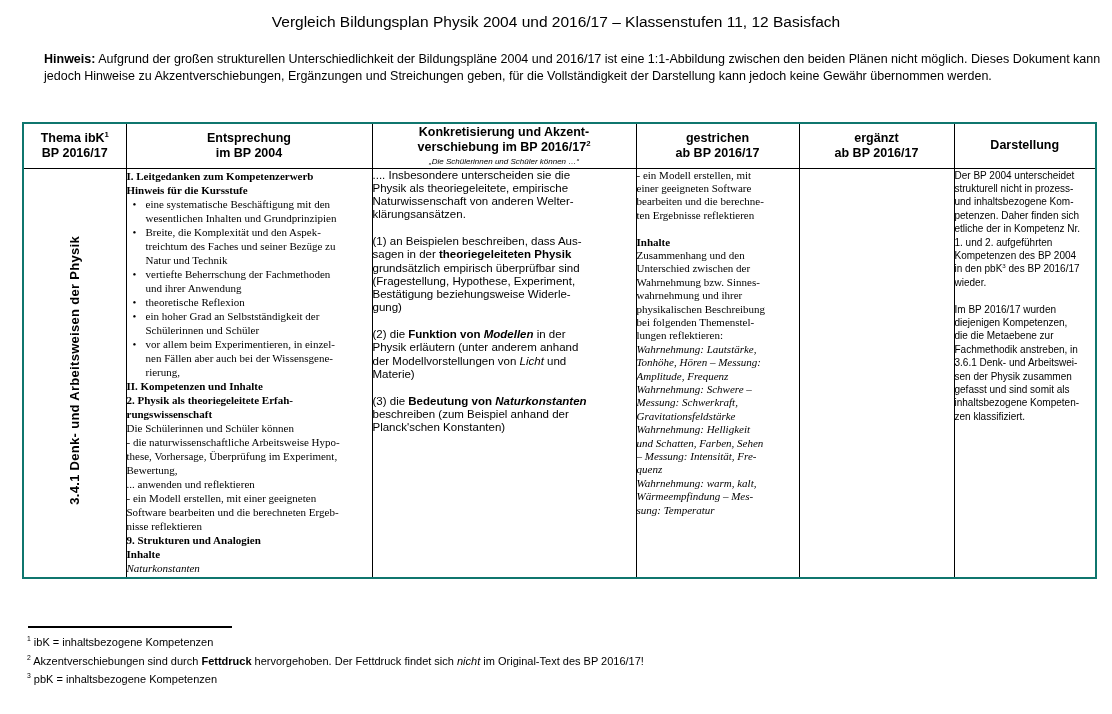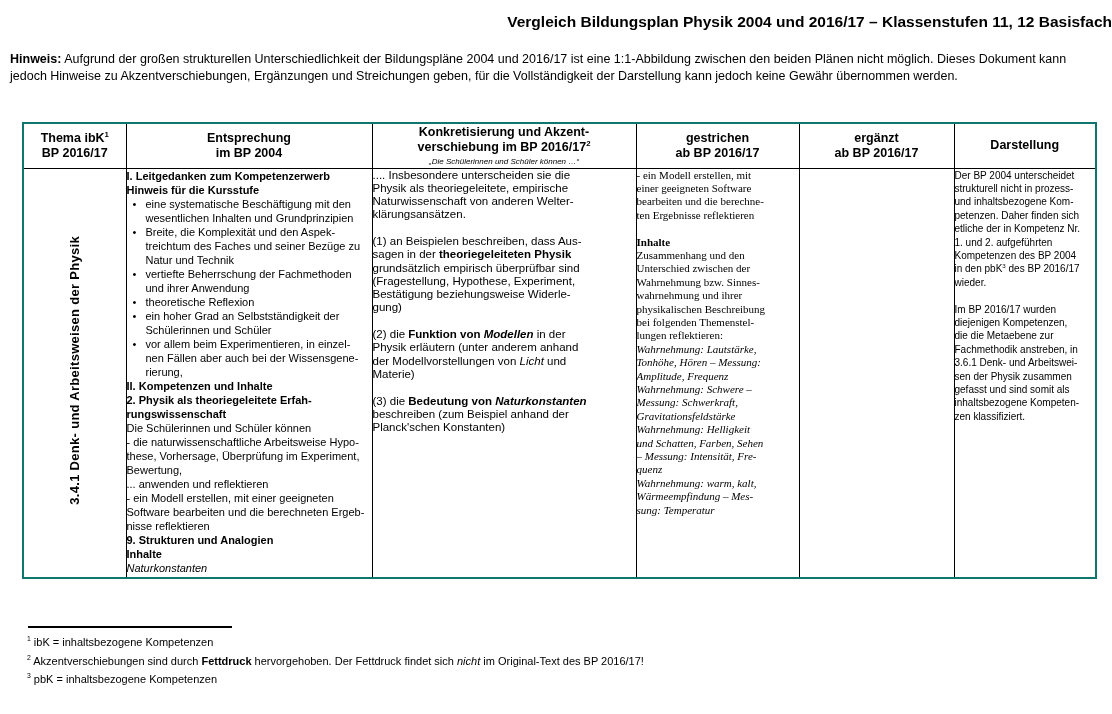--- a/index.html
+++ b/index.html
@@ -2,24 +2,24 @@
 <html lang="de"><head>
 <meta charset="utf-8">
 <style>
   html,body { margin:0; padding:0; background:#888; }
   .page {
     position:relative; width:1112px; height:714px; background:#ffffff;
     font-family:"Liberation Sans", sans-serif; color:#000; overflow:hidden;
   }
   .title {
     position:absolute; top:13px; left:0; width:100%;
-    text-align:right; font-size:15.5px; font-weight:bold; margin:0;
+    text-align:center; font-size:15.5px; font-weight:normal; margin:0;
   }
   .note {
-    position:absolute; top:51px; left:10px; width:1062px;
+    position:absolute; top:51px; left:44px; width:1062px;
     font-size:12.5px; line-height:17.2px; margin:0;
   }
   table.cmp {
     position:absolute; left:22px; top:122px; width:1073px;
     border-collapse:collapse; table-layout:fixed;
     border:2px solid #0f766e;
   }
   table.cmp th, table.cmp td {
     border:1.5px solid #000; padding:0; box-sizing:border-box; overflow:hidden;
   }
@@ -28,21 +28,21 @@
   th { font-size:12.5px; font-weight:bold; line-height:15px; text-align:center; vertical-align:middle; }
   .h-sub { font-size:8px; font-weight:normal; font-style:italic; line-height:9px; margin-top:2px;text-align:center; }
   sup { font-size:0.62em; line-height:0; }
   td { vertical-align:top; }
   .c1 { text-align:center; vertical-align:middle; }
   .rot {
     display:inline-block; writing-mode:vertical-rl; transform:rotate(180deg);
     font-weight:bold; font-size:13px; letter-spacing:0.3px; white-space:nowrap;
   }
   .c2 {
-    font-family:Liberation Sans, sans-serif; font-size:11px; line-height:14px;
+    font-family:Liberation Serif, serif; font-size:11px; line-height:14px;
     padding:3px 2px 2px 13px; white-space:nowrap;margin-top:45px;
   }
   .c2 .li { position:relative; padding-left:19px; }
   .c2 .blt { position:absolute; left:6px; }
   .c3 {
     font-size:11.5px; line-height:13.3px; padding:54px 2px 2px 7px; white-space:nowrap;
   }
   .c4 {
     font-family:"Liberation Serif", serif; font-size:11px; line-height:13.4px;
     padding:27px 2px 2px 10px; white-space:nowrap;margin-top:44px;

